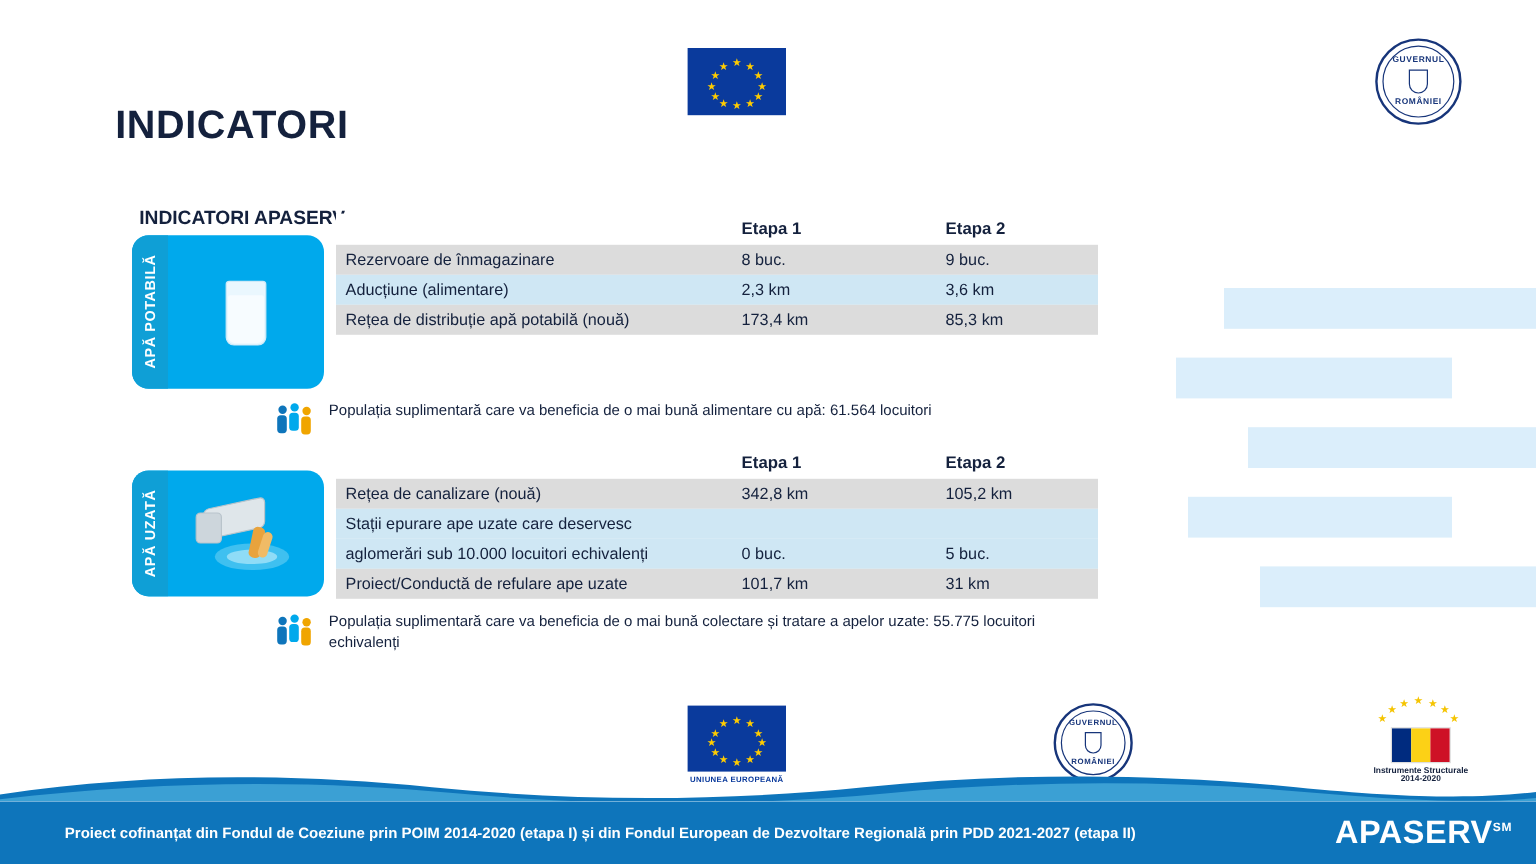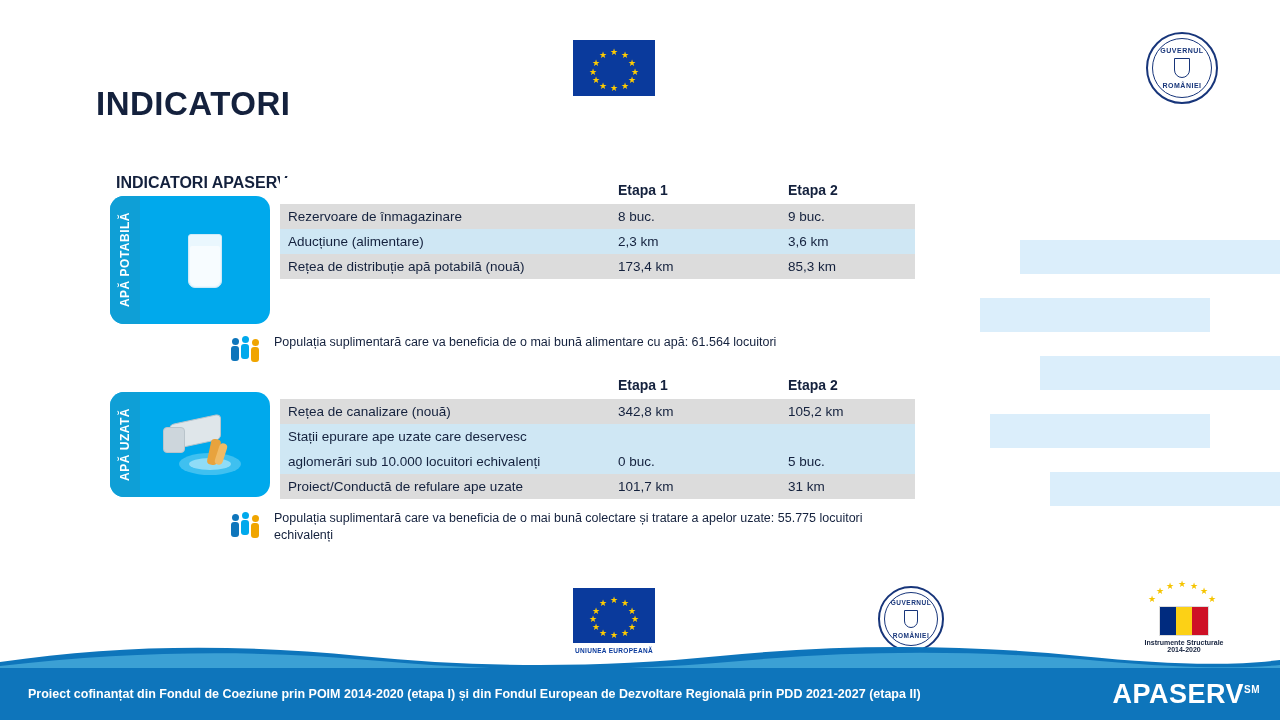--- a/index.html
+++ b/index.html
@@ -121,21 +121,21 @@
   .is-logo .arc .st { position: absolute; color: #f5c400; font-size: 9px; }
   .is-logo .ro-flag { width: 50px; height: 30px; margin: 0 auto; display: flex; border: 1px solid #ddd; }
   .is-logo .ro-flag i { flex: 1; display: block; }
   .is-logo .cap1 { font-size: 7px; font-weight: bold; color: #14213d; margin-top: 3px; }
   .is-logo .cap2 { font-size: 7px; font-weight: bold; color: #14213d; }
 
   
   .footer-wave { position: absolute; left: 0; bottom: 52px; width: 1280px; height: 26px; }
   .footer-bar {
     position: absolute; left: 0; bottom: 0; width: 1280px; height: 52px;
-    background: #0e75bb; display: flex; align-items: center;
+    background: #0e75bb; display: flex; align-items: center; padding-left: 26px;
   }
   .footer-text { color: #fff; font-size: 12.5px; font-weight: bold; margin-left: 28px; }
   .brand { position: absolute; right: 20px; top: 50%; transform: translateY(-50%); color: #fff; font-weight: bold; font-size: 27px; letter-spacing: .5px; }
   .brand .sm { font-size: 10px; vertical-align: super; }
 </style>
 </head>
 <body>
 
 <div class="bg-flag">
   <div class="stripe" style="left:40px; top:0; width:270px; height:34px;"></div>

